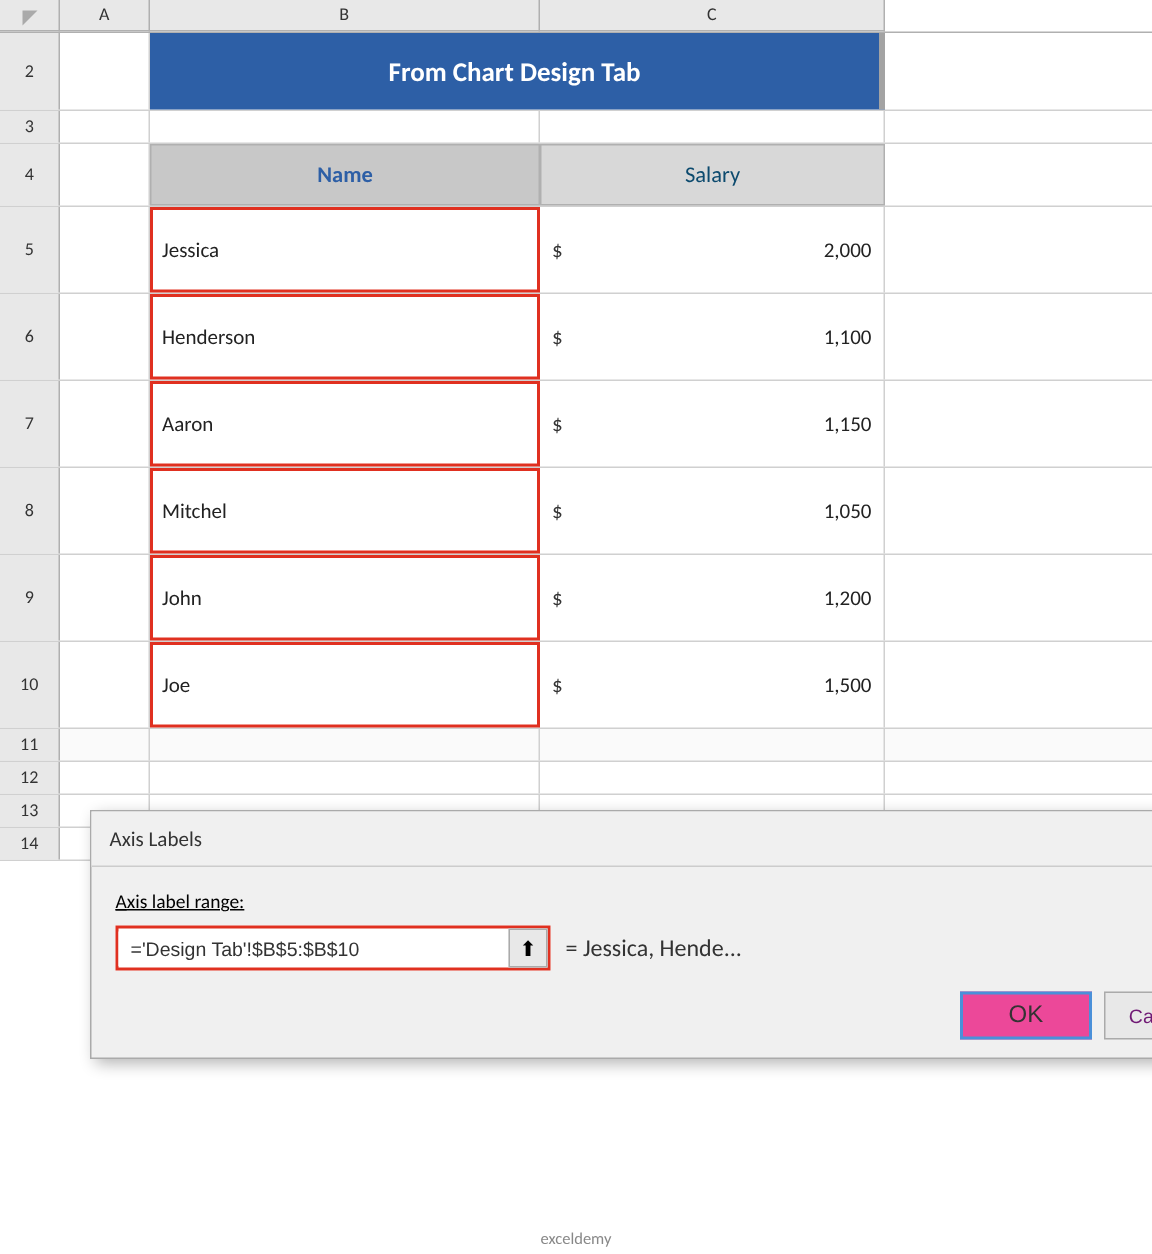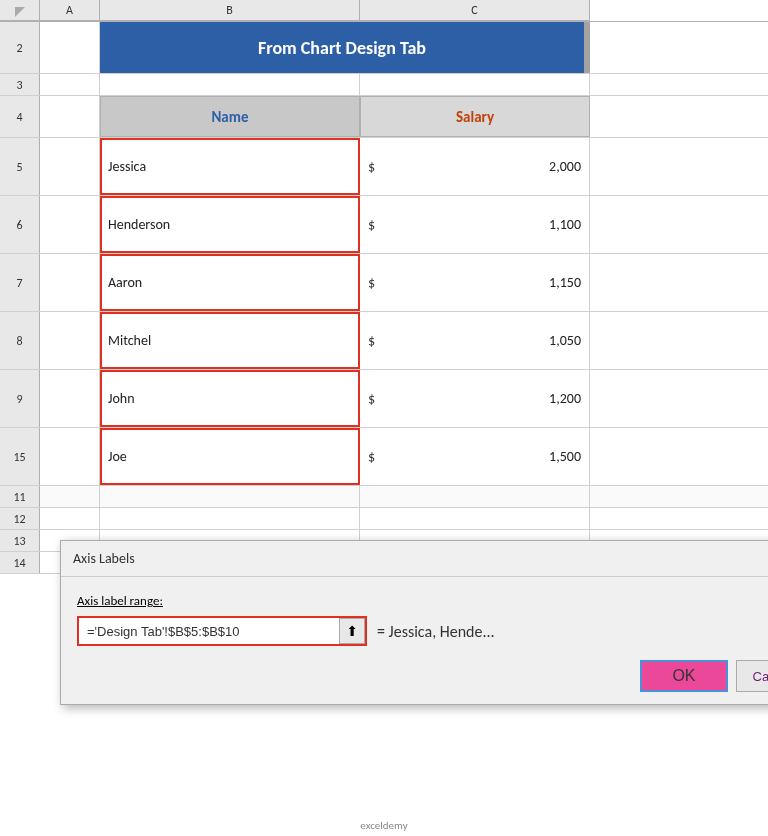--- a/index.html
+++ b/index.html
@@ -109,41 +109,41 @@
     }
 
     .title-cell {
       background: #2d5fa6;
       color: #fff;
       font-weight: bold;
       font-size: 18px;
       justify-content: center;
       width: 490px;
       min-width: 490px;
-      border-right: 6px solid #a3a3a3;
+      border-right: 4px solid #a3a3a3;
     }
 
     
     .row-empty { height: 22px; }
 
     
     .row-header-row { height: 42px; }
 
     .header-name-cell {
       background: #c8c8c8;
       color: #2d5fa6;
       font-weight: bold;
       font-size: 15px;
       justify-content: center;
       border: 1px solid #b0b0b0;
     }
     .header-salary-cell {
       background: #d8d8d8;
-      color: #c2410c;
-      font-weight: bold;
+      color: #0c4a6e;
+      font-weight: normal;
       font-size: 15px;
       justify-content: center;
       border: 1px solid #b0b0b0;
     }
 
     
     .row-data { height: 58px; }
 
     
     .highlighted-col {
@@ -409,21 +409,21 @@
       <div class="cell cell-b highlighted-col">
         <span>John</span>
       </div>
       <div class="cell cell-c salary-cell">
         <span class="salary-symbol">$</span>
         <span class="salary-amount">1,200</span>
       </div>
     </div>
 
     <div class="row row-data">
-      <div class="row-header">15</div>
+      <div class="row-header">10</div>
       <div class="cell cell-a"></div>
       <div class="cell cell-b highlighted-col">
         <span>Joe</span>
       </div>
       <div class="cell cell-c salary-cell">
         <span class="salary-symbol">$</span>
         <span class="salary-amount">1,500</span>
       </div>
     </div>
 

